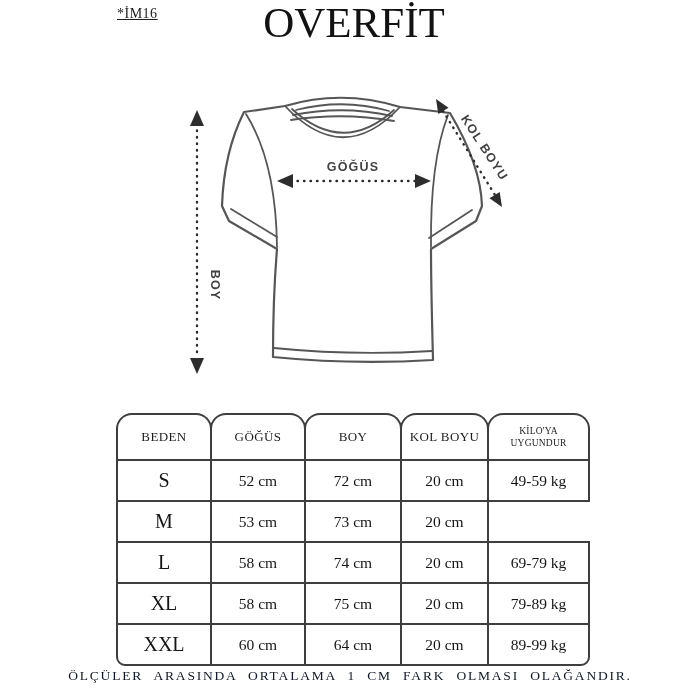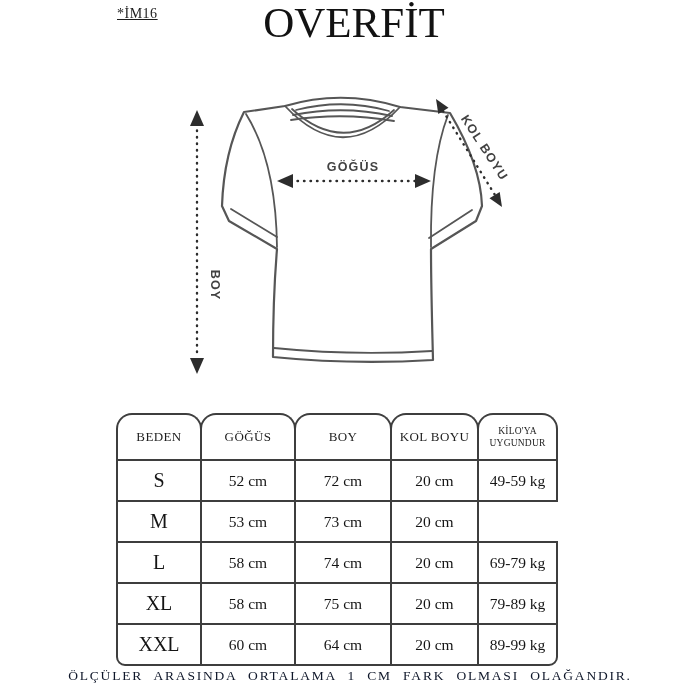--- a/index.html
+++ b/index.html
@@ -35,22 +35,22 @@
   .trow { display:flex; }
   .trow + .trow { margin-top:-2px; }
   .td {
     box-sizing:border-box; height:43px; background:#fff;
     border:2px solid #3e3e3e;
     display:flex; align-items:center; justify-content:center;
     font-size:15.5px; color:#151515;
   }
   .td + .td { margin-left:-2px; }
   .td.size { font-size:20px; }
-  .c0 { width:86px; } .c1 { width:96px; } .c2 { width:98px; }
-  .c3 { width:89px; } .c4 { width:81px; }
+  .c0 { width:96px; } .c1 { width:96px; } .c2 { width:98px; }
+  .c3 { width:89px; } .c4 { width:103px; }
   .trow:last-child .td:first-child { border-bottom-left-radius:9px; }
   .trow:last-child .td:last-child  { border-bottom-right-radius:9px; }
 
   .footer {
     position:absolute; left:0; right:0; top:668px; text-align:center;
     font-size:13.5px; letter-spacing:1.8px; word-spacing:6px; color:#0f172a;
   }
 </style>
 </head>
 <body>

